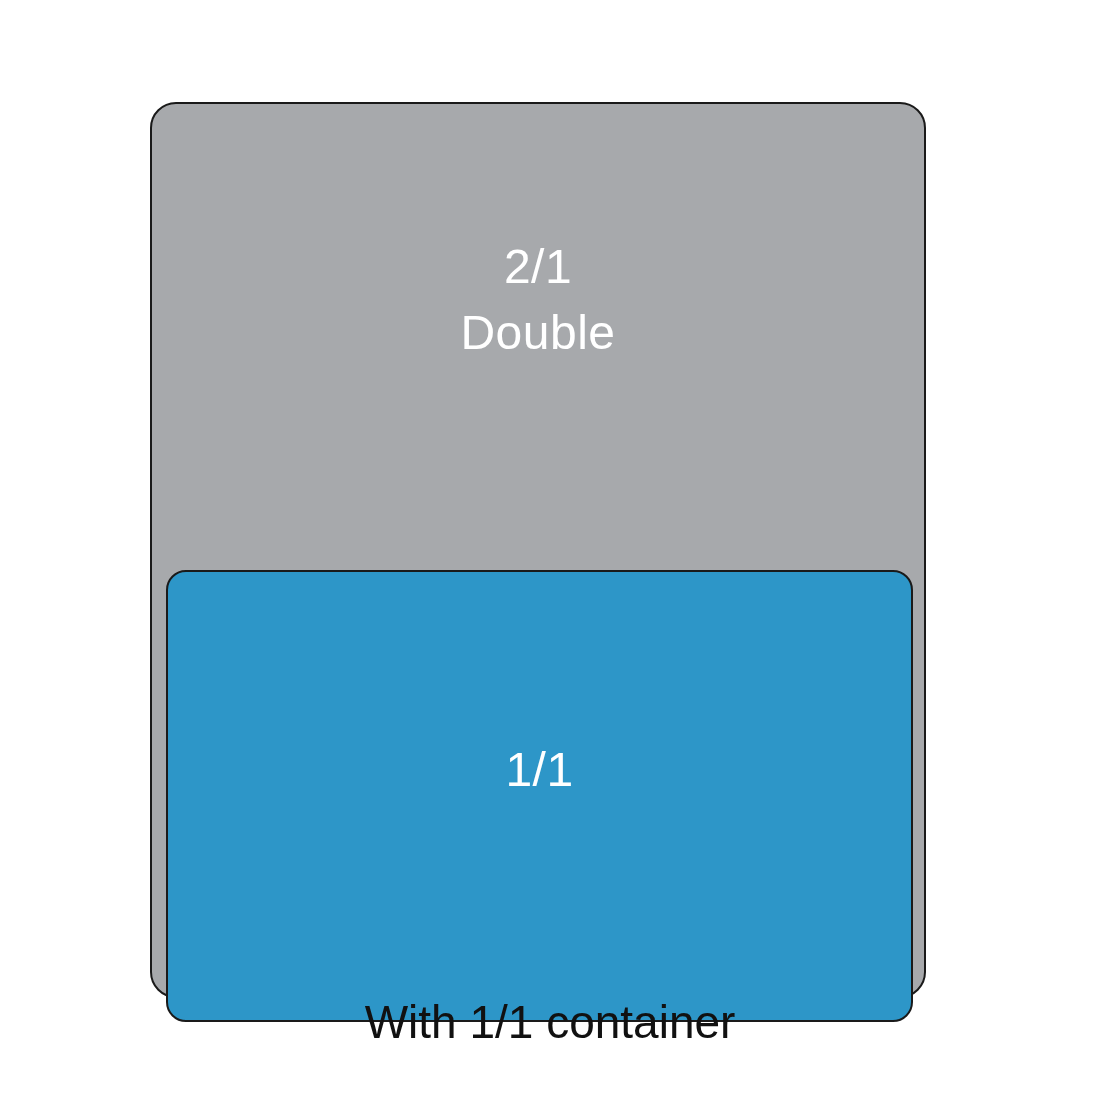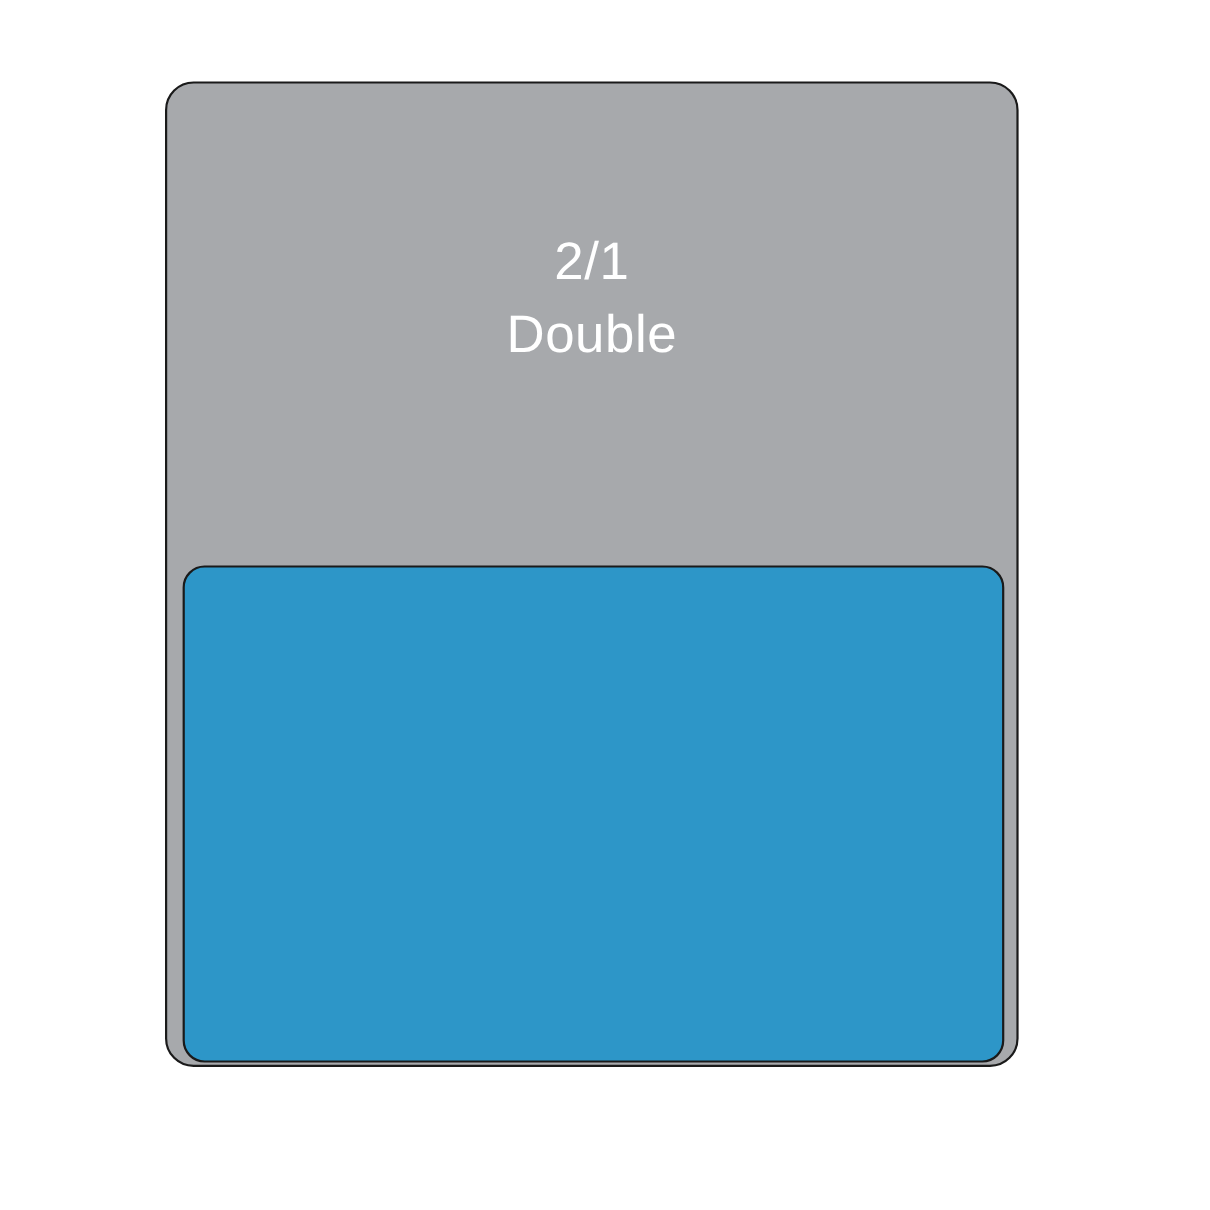--- a/index.html
+++ b/index.html
@@ -11,20 +11,21 @@
   .canvas {
     position: relative;
     width: 1100px;
     height: 1100px;
     background: var(--bg-color, #ffffff);
     overflow: hidden;
   }
   .pan {
     position: absolute;
     box-sizing: border-box;
+    margin-top: 28px;
   }
   .double-pan {
     left: 150px;
     top: 74px;
     width: 776px;
     height: 896px;
     background: var(--double-color, #a7a9ac);
     border: 2px solid #1a1a1a;
     border-radius: 26px;
   }
@@ -71,18 +72,20 @@
 <div class="canvas" style="--double-color: #a7a9ac; --full-color: #2d96c8; --bg-color: #ffffff;">
 
   <div class="pan double-pan">
     <div class="pan-label double-label">
       <div>2/1</div>
       <div>Double</div>
     </div>
 
     <div class="pan full-pan" style="left:14px; top:438px;">
       <div class="pan-label full-label">
+        <div>1/1</div>
       </div>
     </div>
   </div>
 
+  <div class="caption">With 1/1 container</div>
 
 </div>
 
 </body></html>

